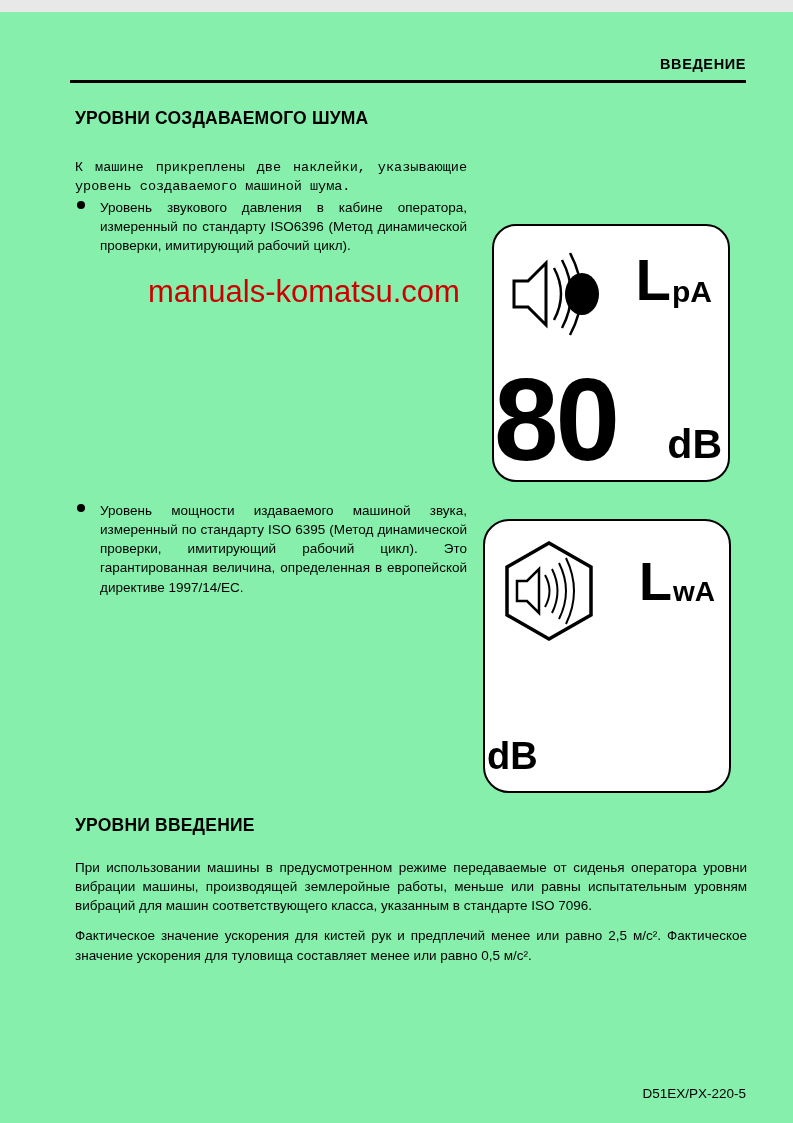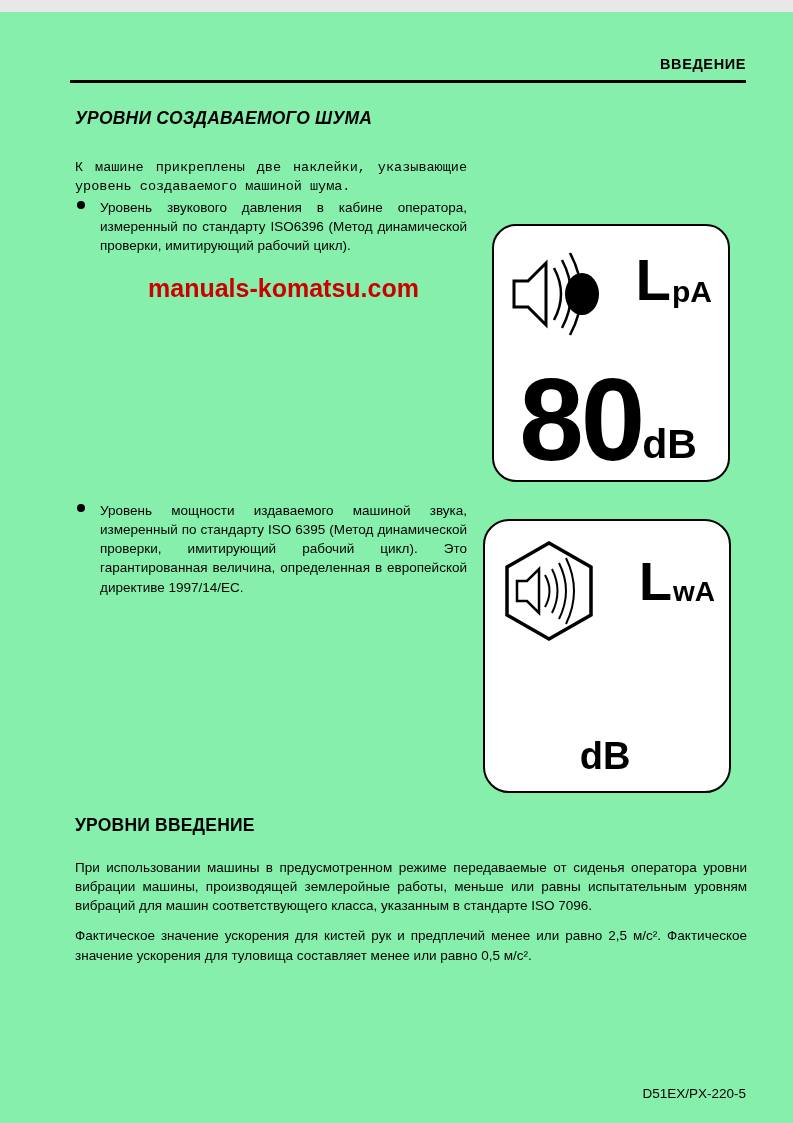--- a/index.html
+++ b/index.html
@@ -16,37 +16,37 @@
     position:absolute;top:44px;left:75px;width:671px;
     text-align:right;font-weight:bold;font-size:14.5px;letter-spacing:0.6px;
   }
   .rule{
     position:absolute;top:68px;left:70px;width:676px;height:2.5px;background:#000;
   }
   .h1{
     position:absolute;left:75px;
     font-weight:bold;font-size:17.5px;letter-spacing:0.2px;
   }
-  .h1.noise{top:96px;font-style:italic;}
+  .h1.noise{top:96px;}
   .h1.vibration{top:803px;}
   .body-text{font-size:13.5px;line-height:1.42;text-align:justify;}
   .intro{position:absolute;top:146px;left:75px;width:392px;font-family:Liberation Mono, monospace;}
   .bullet{
     position:absolute;left:75px;width:392px;
     padding-left:25px;box-sizing:border-box;
   }
   .bullet-1{top:186px;}
   .bullet-2{top:489px;}
   .bullet-marker{
     position:absolute;left:2px;top:3px;
     width:8px;height:8px;border-radius:50%;background:#000;
   }
   .watermark{
     position:absolute;top:262px;left:148px;
-    font-size:25px;font-weight:bold;
+    font-size:31px;font-weight:normal;
   }
   .label-card{
     position:absolute;background:#fff;
     border:2.5px solid #000;box-sizing:border-box;
   }
   .label-lpa{top:212px;left:492px;width:238px;height:258px;border-radius:24px;}
   .label-lwa{top:507px;left:483px;width:248px;height:274px;border-radius:26px;}
   .label-icon{position:absolute;}
   .label-lpa .label-icon{top:22px;left:14px;}
   .label-lwa .label-icon{top:18px;left:12px;}
@@ -55,21 +55,21 @@
     font-weight:bold;line-height:0.9;
   }
   .label-lpa .label-symbol{top:28px;right:16px;}
   .label-lwa .label-symbol{top:36px;right:14px;}
   .symbol-main{font-size:58px;}
   .symbol-sub{font-size:30px;margin-left:1px;margin-bottom:1px;}
   .label-lwa .symbol-main{font-size:54px;}
   .label-lwa .symbol-sub{font-size:28px;}
   .value-row{
     position:absolute;left:0;right:6px;bottom:12px;
-    display:flex;justify-content:center;align-items:flex-end;
+    display:flex;justify-content:space-between;align-items:flex-end;
     font-weight:bold;
   }
   .label-lpa .value{font-size:116px;line-height:0.82;letter-spacing:-3px;}
   .label-lpa .unit{font-size:41px;line-height:1;margin-bottom:3px;margin-left:0px;}
   .label-lwa .value{font-size:98px;line-height:0.82;letter-spacing:-5px;}
   .label-lwa .unit{font-size:38px;line-height:1;margin-bottom:4px;margin-left:2px;}
   .vib-paragraphs{position:absolute;top:846px;left:75px;width:672px;}
   .vib-paragraphs p{margin:0 0 11px 0;}
   .footer{
     position:absolute;top:1074px;left:75px;width:671px;

